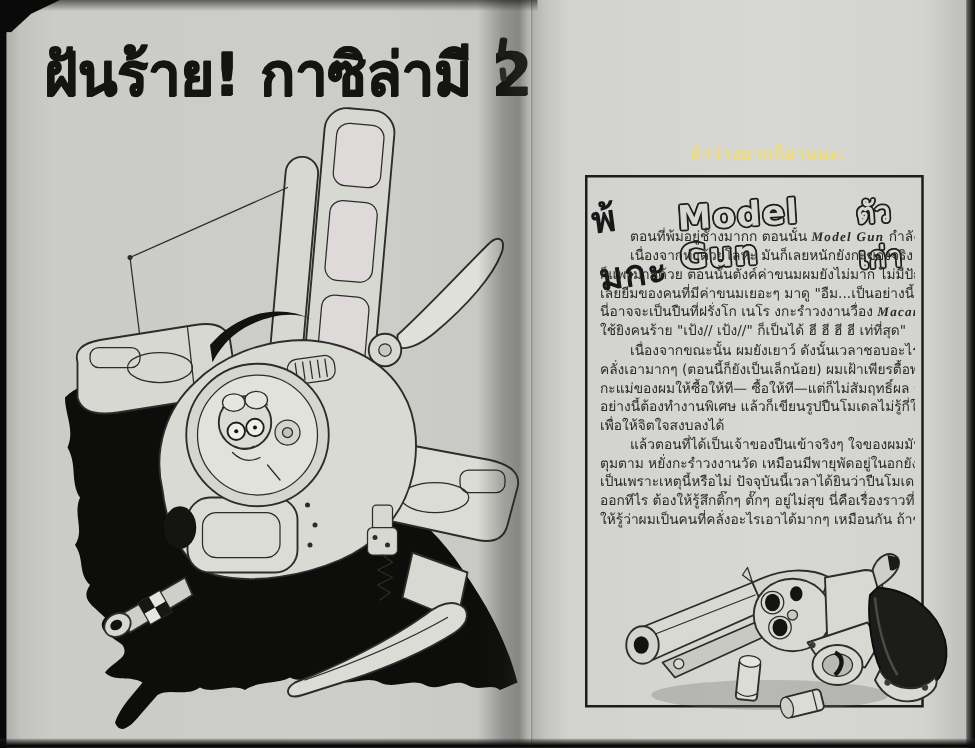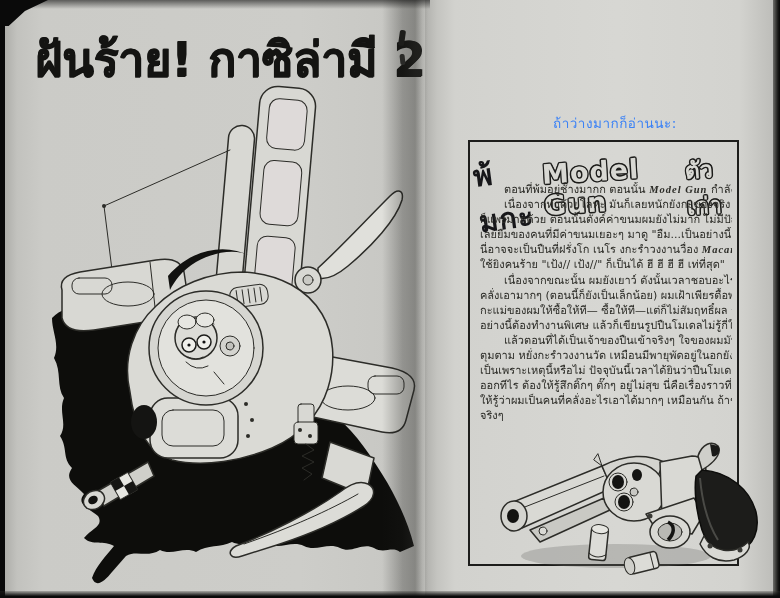--- a/index.html
+++ b/index.html
@@ -31,21 +31,21 @@
     font-size:46px;font-weight:bold;letter-spacing:0px;color:#141412;
     text-shadow:1px 0 0 #141412, 0 1px 0 #141412;transform:scaleY(1.04);}
 
   
   .art{position:absolute;pointer-events:none;}
   svg{display:block;}
   .ln{stroke:#2c2c28;stroke-width:1.5;stroke-linejoin:round;stroke-linecap:round;}
   .thin{stroke:#2c2c28;stroke-width:1;stroke-linejoin:round;stroke-linecap:round;}
 
   
-  .kicker{position:absolute;left:553px;top:112px;font-size:13.5px;color:#3b82f6;letter-spacing:.5px;}
+  .kicker{position:absolute;left:553px;top:112px;font-size:13.5px;color:#fde047;letter-spacing:.5px;}
   .story-box{position:absolute;left:468px;top:140px;width:271px;height:426px;border:2px solid #1d1d1b;}
   .title-row{position:absolute;left:476px;top:147px;width:260px;display:flex;align-items:baseline;gap:7px;transform:rotate(-1.5deg);}
   .title-thai-lead{font-size:29px;font-weight:bold;color:#17171a;transform:rotate(-6deg);letter-spacing:1px;}
   .outline-txt{color:#d8d8d3;font-weight:bold;
     text-shadow:1.4px 0 0 #1d1d1b,-1.4px 0 0 #1d1d1b,0 1.4px 0 #1d1d1b,0 -1.4px 0 #1d1d1b,1px 1px 0 #1d1d1b,-1px -1px 0 #1d1d1b,1px -1px 0 #1d1d1b,-1px 1px 0 #1d1d1b;}
   .title-english{font-size:27px;letter-spacing:1px;transform:rotate(-2deg);}
   .title-thai-tail{font-size:23px;transform:rotate(-2deg);}
 
   .body-text{position:absolute;left:480px;top:182px;width:252px;color:#2b2b26;}
   .bline{height:15.1px;line-height:15.1px;font-size:11px;white-space:nowrap;overflow:hidden;}
@@ -180,26 +180,26 @@
     <div class="bline indent"><span>ตอนที่พ้มอยู่ชั้างมากก ตอนนั้น </span><span class="latin-em">Model Gun</span><span> กำลัง</span></div>
     <div class="bline indent"><span>เนื่องจากทำด้วยโลหะ มันก็เลยหนักยังกะของจริง แล้ว</span></div>
     <div class="bline"><span>ก็แพงมากด้วย ตอนนั้นตังค์ค่าขนมผมยังไม่มาก ไม่มีปัญญาซื้อเอง</span></div>
     <div class="bline"><span>เลยยืมของคนที่มีค่าขนมเยอะๆ มาดู "อืม...เป็นอย่างนี้เอง เท่จัง</span></div>
     <div class="bline"><span>นี่อาจจะเป็นปืนที่ฝรั่งโก เนโร งกะรำวงงานวื่อง </span><span class="latin-em">Macaroni Western</span></div>
     <div class="bline"><span>ใช้ยิงคนร้าย "เป้ง// เป้ง//" ก็เป็นได้ ฮี ฮี ฮี ฮี เท่ที่สุด"</span></div>
     <div class="bline indent"><span>เนื่องจากขณะนั้น ผมยังเยาว์ ดังนั้นเวลาชอบอะไรก็จะ</span></div>
     <div class="bline"><span>คลั่งเอามากๆ (ตอนนี้ก็ยังเป็นเล็กน้อย) ผมเฝ้าเพียรตื้อพ่อ</span></div>
     <div class="bline"><span>กะแม่ของผมให้ซื้อให้ที— ซื้อให้ที—แต่ก็ไม่สัมฤทธิ์ผล ก็เลยคิดว่า</span></div>
     <div class="bline"><span>อย่างนี้ต้องทำงานพิเศษ แล้วก็เขียนรูปปืนโมเดลไม่รู้กี่ใบต่อกี่ใบ</span></div>
+    <div class="bline"><span>เพื่อให้จิตใจสงบลงได้</span></div>
     <div class="bline indent"><span>แล้วตอนที่ได้เป็นเจ้าของปืนเข้าจริงๆ ใจของผมมันเต้น</span></div>
     <div class="bline"><span>ตุมตาม หยั่งกะรำวงงานวัด เหมือนมีพายุพัดอยู่ในอกยังไงยังงั้น ไม่รู้</span></div>
     <div class="bline"><span>เป็นเพราะเหตุนี้หรือไม่ ปัจจุบันนี้เวลาได้ยินว่าปืนโมเดลรุ่นใหม่</span></div>
     <div class="bline"><span>ออกทีไร ต้องให้รู้สึกติ๊กๆ ตั๊กๆ อยู่ไม่สุข นี่คือเรื่องราวที่บอก</span></div>
     <div class="bline"><span>ให้รู้ว่าผมเป็นคนที่คลั่งอะไรเอาได้มากๆ เหมือนกัน ถ้าชอบสิ่งนั้น</span></div>
-    <div class="bline"><span>จริงๆ</span></div>
   </div>
 
   <svg class="art" style="left:496px;top:428px;width:272px;height:152px" viewBox="0 0 272 152">
     <g>
       <ellipse cx="120" cy="128" rx="95" ry="12" fill="rgba(110,110,105,.30)"></ellipse>
       <polygon class="ln" points="12,76 106,38 116,60 26,100" fill="#d9d9d4"></polygon>
       <line class="thin" x1="16" y1="84" x2="108" y2="48"></line>
       <polygon class="ln" points="34,102 108,70 114,82 44,114" fill="#c9c9c4"></polygon>
       <circle class="thin" cx="47" cy="103" r="4" fill="#d9d9d4"></circle>
       <ellipse class="ln" cx="18" cy="88" rx="13" ry="15" fill="#d4d4cf"></ellipse>

